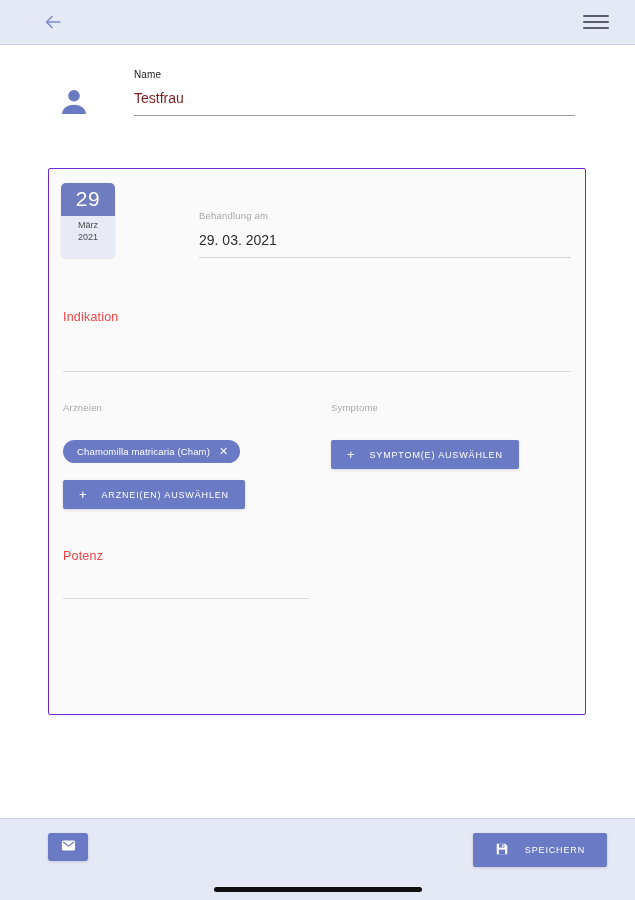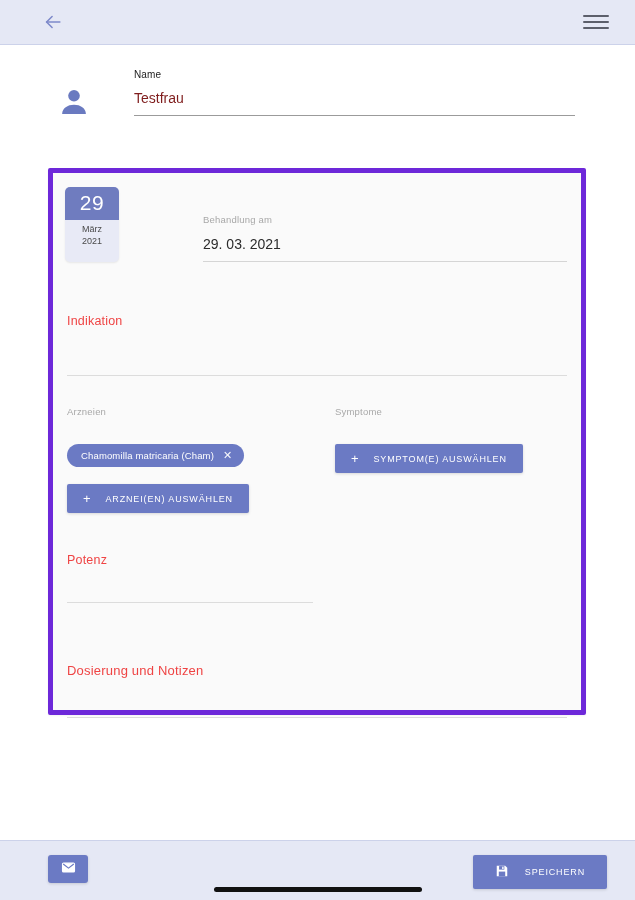--- a/index.html
+++ b/index.html
@@ -76,21 +76,21 @@
   }
 
   
   .card {
     position: absolute;
     left: 48px;
     top: 168px;
     width: 538px;
     height: 547px;
     background: #fafafa;
-    border: 5px solid #6d28d9;
+    border: 1px solid #6d28d9;
     border-radius: 2px;
     box-shadow: 0 1px 2px rgba(0,0,0,.05);
   }
 
   
   .date-row {
     display: flex;
     padding: 14px 0 0 12px;
   }
   .datechip {
@@ -203,21 +203,21 @@
   #dosierung-field { margin-top: 60px; }
   #dosierung-field .uf-line { height: 40px; }
   #dosierung-field .uf-label { font-size: 13px; }
 
   
   .bottombar {
     position: absolute;
     left: 0;
     bottom: 0;
     width: 635px;
-    height: 60px;
+    height: 82px;
     background: #e5e8f5;
     border-top: 1px solid #ccd2ea;
     display: flex;
     align-items: flex-start;
     justify-content: space-between;
     padding: 14px 28px 0 48px;
   }
   .icon-btn {
     width: 40px;
     height: 28px;
@@ -312,24 +312,20 @@
         <span>SYMPTOM(E) AUSWÄHLEN</span>
       </button>
     </div>
   </div>
 
   <div class="uf" id="potenz-field">
     <div class="uf-label">Potenz</div>
     <div class="uf-line"></div>
   </div>
 
-  <div class="uf" id="dosierung-field">
-    <div class="uf-label">Dosierung und Notizen</div>
-    <div class="uf-line"></div>
-  </div>
 
 </div>
 
 <div class="bottombar">
   <button class="icon-btn">
     <span>
       <svg width="15" height="15" viewBox="0 0 24 24" fill="none" stroke="#ffffff" stroke-width="2" stroke-linejoin="round">
         <rect x="2.5" y="5" width="19" height="14" rx="1.5" fill="#ffffff" stroke="#ffffff"></rect>
         <polyline points="3.5,6.5 12,13 20.5,6.5" stroke="#6b7ac4" stroke-width="2"></polyline>
       </svg>

